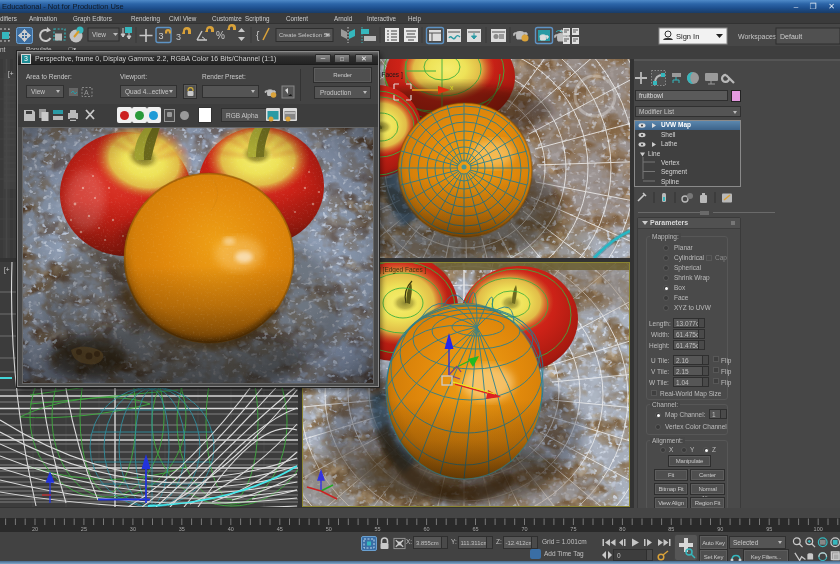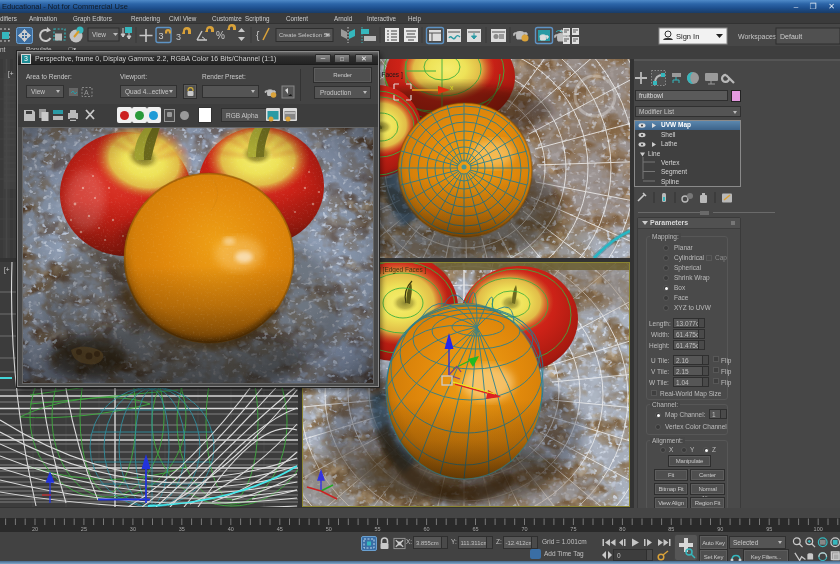--- a/index.html
+++ b/index.html
@@ -38,21 +38,21 @@
 .radio.on::after{content:"";position:absolute;left:1px;top:1px;width:3px;height:3px;border-radius:50%;background:#fff;}
 .chk{position:absolute;width:6px;height:6px;background:#3f3f3f;border:1px solid #585858;}
 .spin{position:absolute;background:#565656;border:1px solid #2f2f2f;color:#c0c0c0;font-size:6.5px;}
 .spin .ud{position:absolute;right:0;top:0;bottom:0;width:6px;background:#4a4a4a;border-left:1px solid #2f2f2f;}
 .ptext{position:absolute;font-size:6.5px;color:#bdbdbd;white-space:nowrap;}
 </style></head>
 <body>
 <div id="stage">
 
 <div class="abs" id="titlebar">
-  <div class="abs" id="titletext">Educational - Not for Commercial Use</div>
+  <div class="abs" id="titletext">Educational - Not for Production Use</div>
   <div class="abs wbtn" style="left:789px;width:14px;">–</div>
   <div class="abs wbtn" style="left:806px;width:14px;">❐</div>
   <div class="abs wbtn" style="left:824px;width:15px;">✕</div>
 </div>
 
 <div class="abs" id="menubar">
   <span class="mi" style="left:0px">difiers</span>
   <span class="mi" style="left:29px">Animation</span>
   <span class="mi" style="left:73px">Graph Editors</span>
   <span class="mi" style="left:131px">Rendering</span>

